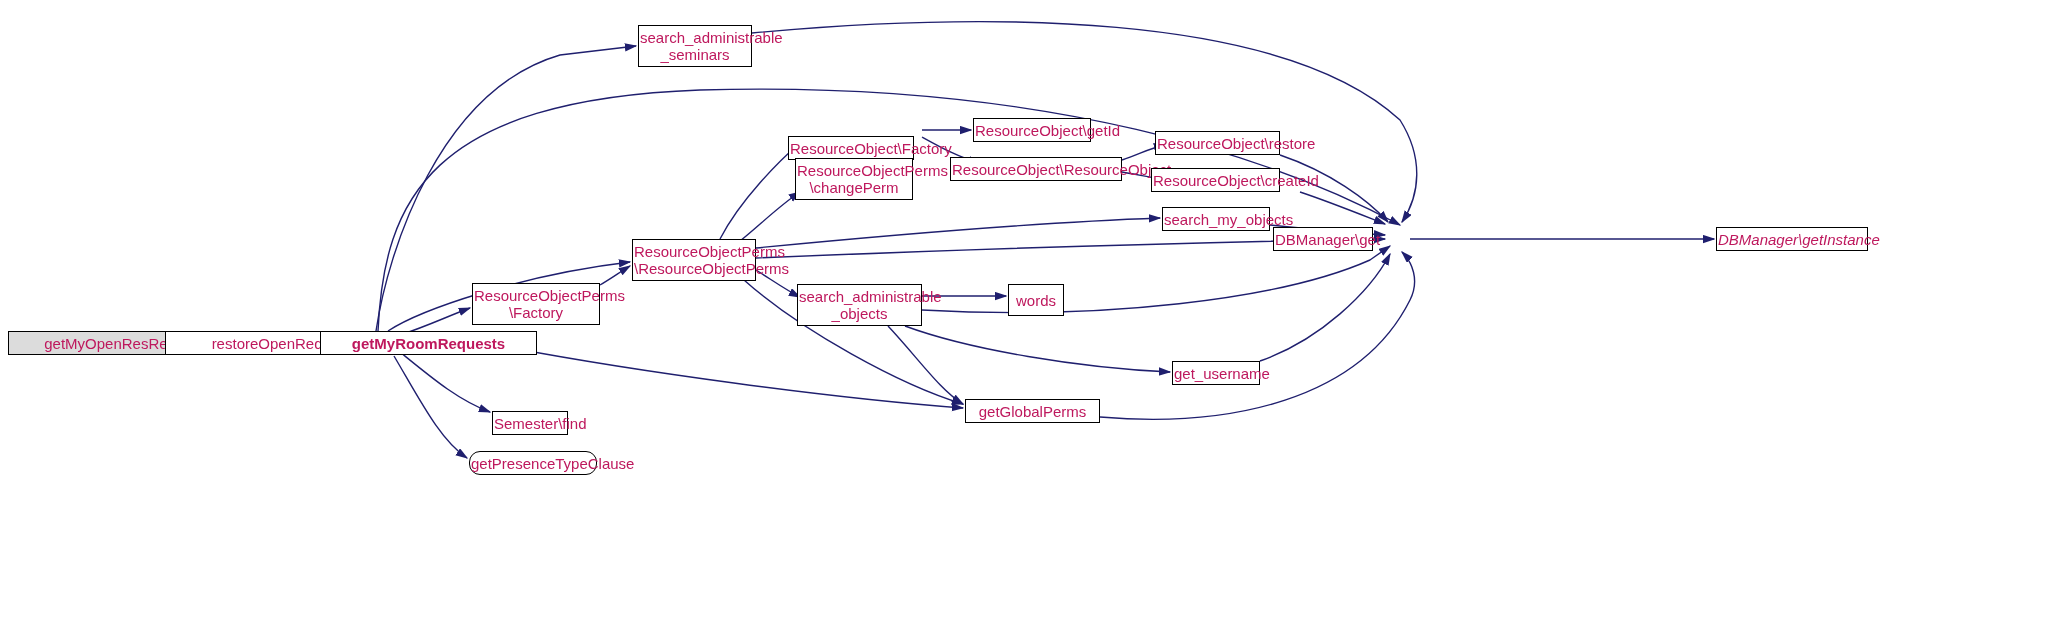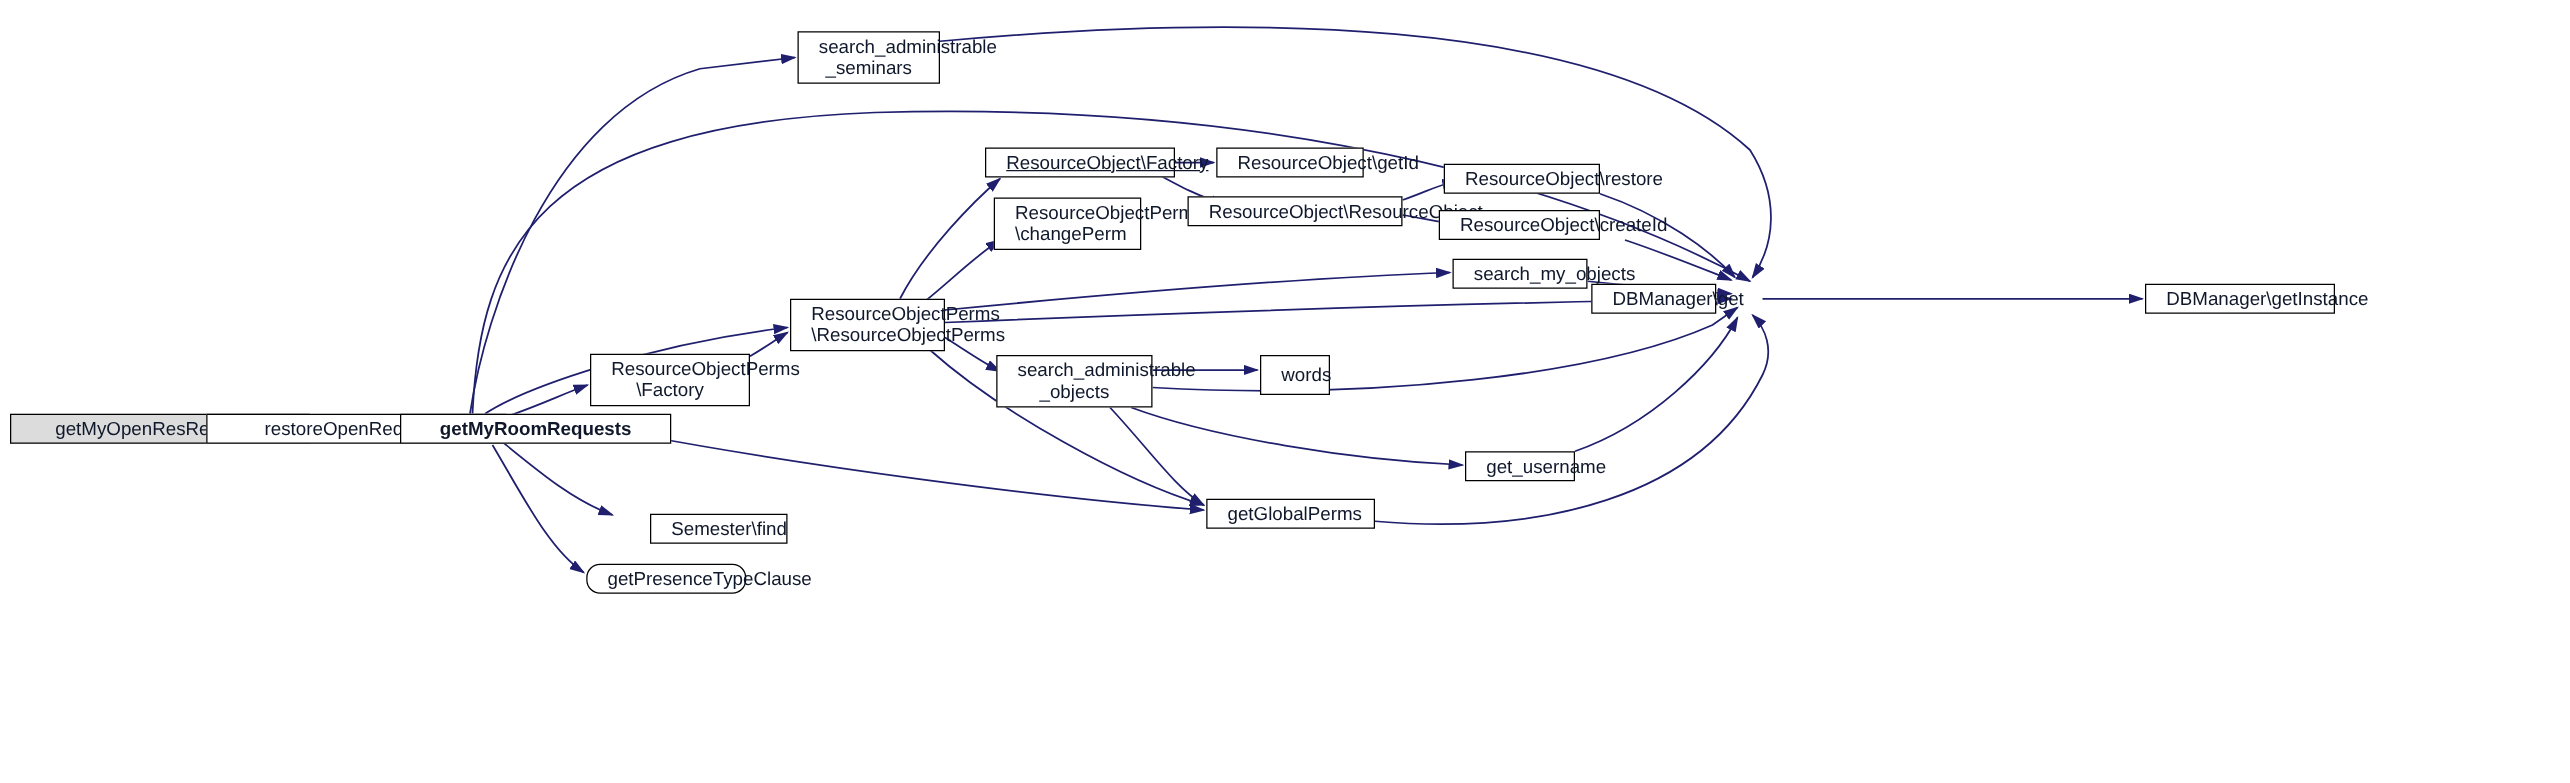--- a/index.html
+++ b/index.html
@@ -23,29 +23,29 @@
     top: 0;
     width: 2056px;
     height: 626px;
     pointer-events: none;
   }
   .node {
     position: absolute;
     box-sizing: border-box;
     border: 1px solid #000000;
     background: #ffffff;
-    color: #0f172a;
+    color: #be185d;
     font-size: 15px;
     line-height: 17px;
     display: flex;
     align-items: center;
     justify-content: center;
     text-align: center;
     white-space: pre-line;
-    padding: 0 16px;
+    padding: 0 1px;
   }
   .node.root {
     background: #dcdcdc;
   }
   .node span {
     display: block;
     width: 100%;
   }
 </style>
 </head>
@@ -123,35 +123,35 @@
 
       <path d="M1100,417 C1230,428 1360,400 1410,300 C1420,280 1412,262 1402,252"></path>
     </g>
   </svg>
 
   <div class="node root" style="left:8px; top:331px; width:240px; height:24px;"><span>getMyOpenResRequests</span></div>
   <div class="node" style="left:165px; top:331px; width:240px; height:24px; left:165px;"><span>restoreOpenRequests</span></div>
   <div class="node" style="left:320px; top:331px; width:217px; height:24px;font-weight:bold;"><span>getMyRoomRequests</span></div>
   <div class="node" style="left:638px; top:25px; width:114px; height:42px;"><span>search_administrable
 _seminars</span></div>
-  <div class="node" style="left:788px; top:118px; width:152px; height:24px;text-decoration:underline;"><span>ResourceObject\Factory</span></div>
+  <div class="node" style="left:788px; top:136px; width:126px; height:24px;"><span>ResourceObject\Factory</span></div>
   <div class="node" style="left:795px; top:158px; width:118px; height:42px;"><span>ResourceObjectPerms
 \changePerm</span></div>
   <div class="node" style="left:973px; top:118px; width:118px; height:24px;"><span>ResourceObject\getId</span></div>
   <div class="node" style="left:950px; top:157px; width:172px; height:24px;"><span>ResourceObject\ResourceObject</span></div>
   <div class="node" style="left:1155px; top:131px; width:125px; height:24px;"><span>ResourceObject\restore</span></div>
   <div class="node" style="left:1151px; top:168px; width:129px; height:24px;justify-content:flex-end;"><span>ResourceObject\createId</span></div>
   <div class="node" style="left:1162px; top:207px; width:108px; height:24px;"><span>search_my_objects</span></div>
   <div class="node" style="left:1273px; top:227px; width:100px; height:24px;"><span>DBManager\get</span></div>
-  <div class="node" style="left:1716px; top:227px; width:152px; height:24px;"><span>DBManager\getInstance</span></div>
+  <div class="node" style="left:1716px; top:227px; width:152px; height:24px;font-style:italic;"><span>DBManager\getInstance</span></div>
   <div class="node" style="left:632px; top:239px; width:124px; height:42px;"><span>ResourceObjectPerms
 \ResourceObjectPerms</span></div>
   <div class="node" style="left:472px; top:283px; width:128px; height:42px;"><span>ResourceObjectPerms
 \Factory</span></div>
   <div class="node" style="left:797px; top:284px; width:125px; height:42px;"><span>search_administrable
 _objects</span></div>
   <div class="node" style="left:1008px; top:284px; width:56px; height:32px;"><span>words</span></div>
   <div class="node" style="left:1172px; top:361px; width:88px; height:24px;"><span>get_username</span></div>
   <div class="node" style="left:965px; top:399px; width:135px; height:24px;"><span>getGlobalPerms</span></div>
-  <div class="node" style="left:492px; top:411px; width:110px; height:24px;margin-left:28px;"><span>Semester\find</span></div>
+  <div class="node" style="left:492px; top:411px; width:76px; height:24px;"><span>Semester\find</span></div>
   <div class="node" style="left:469px; top:451px; width:128px; height:24px;border-radius:11px;"><span>getPresenceTypeClause</span></div>
 
 </div>
 
 </body></html>

